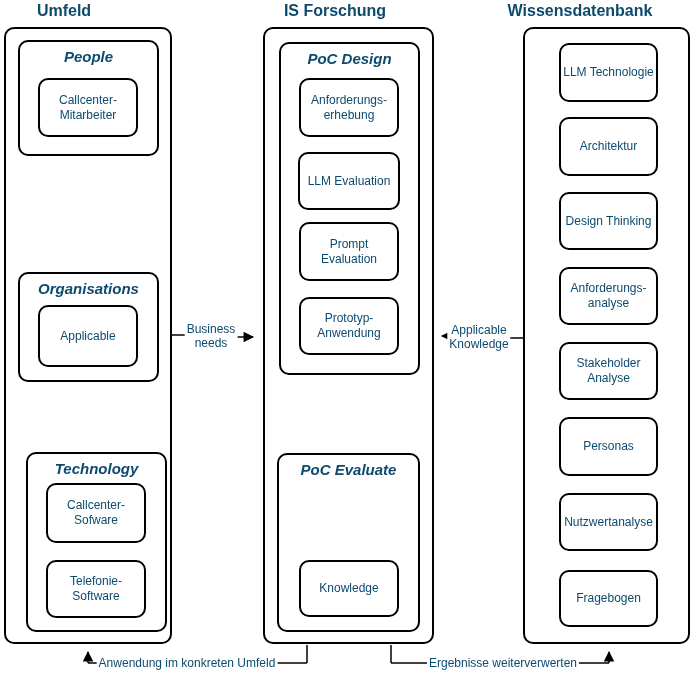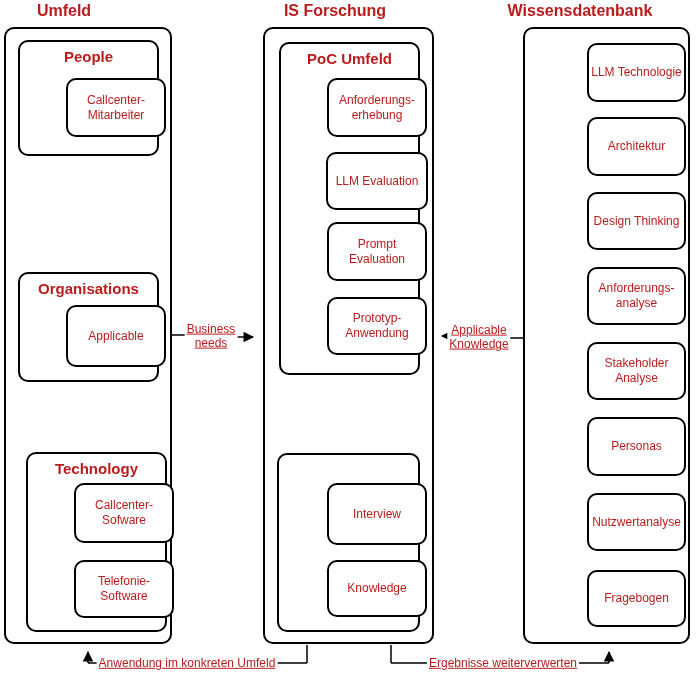--- a/index.html
+++ b/index.html
@@ -1,42 +1,43 @@
 <!DOCTYPE html>
 <html><head>
 <meta charset="utf-8">
 <style>
   html, body { margin:0; padding:0; background:#ffffff; }
   .canvas {
     position:relative; width:696px; height:675px; background:#ffffff;
-    color:#b91c1c; font-family:"Liberation Sans", sans-serif; overflow:hidden;
+    color:#0c4a6e; font-family:"Liberation Sans", sans-serif; overflow:hidden;
   }
   .col-title {
     position:absolute; top:2px; transform:translateX(-50%);
     font-size:16px; font-weight:bold; white-space:nowrap;
   }
   .outer-box, .section-box, .leaf {
     position:absolute; box-sizing:border-box; background:#ffffff;
     border:2px solid #000000;
   }
   .outer-box { border-radius:10px; }
   .section-box { border-radius:10px; }
   .section-title {
     text-align:center; font-weight:bold; font-size:15px; margin-top:6px;
     white-space:nowrap;
+    font-style:italic;
   }
   .leaf {
     border-radius:10px; display:flex; align-items:center; justify-content:center;
-    text-align:center; font-size:12px; line-height:1.25; white-space:pre-line;margin-left:28px;
+    text-align:center; font-size:12px; line-height:1.25; white-space:pre-line;
   }
   .connectors { position:absolute; left:0; top:0; }
   .conn-label {
     position:absolute; transform:translate(-50%,-50%);
     font-size:12px; line-height:1.2; text-align:center; white-space:pre-line;
-    background:#ffffff; padding:0 2px;text-decoration:underline;
+    background:#ffffff; padding:0 2px;
   }
 </style>
 </head>
 <body>
 
 <div class="canvas">
 
   <svg class="connectors" width="696" height="675" viewBox="0 0 696 675">
     <defs>
       <marker id="arrow" viewBox="0 0 10 10" refX="9" refY="5" markerWidth="9" markerHeight="7" orient="auto-start-reverse">
@@ -82,31 +83,31 @@
       <div class="section-title">Technology</div>
       <div class="leaf" style="left:18px;top:29px;width:100px;height:60px">Callcenter-
 Sofware</div>
       <div class="leaf" style="left:18px;top:106px;width:100px;height:58px">Telefonie-
 Software</div>
     </div>
   </div>
 
   <div class="outer-box" style="left:263px;top:27px;width:171px;height:617px">
     <div class="section-box" style="left:14px;top:13px;width:141px;height:333px">
-      <div class="section-title">PoC Umfeld</div>
+      <div class="section-title">PoC Design</div>
       <div class="leaf" style="left:18px;top:34px;width:100px;height:59px">Anforderungs-
 erhebung</div>
       <div class="leaf" style="left:17px;top:108px;width:102px;height:58px">LLM Evaluation</div>
       <div class="leaf" style="left:18px;top:178px;width:100px;height:59px">Prompt
 Evaluation</div>
       <div class="leaf" style="left:18px;top:253px;width:100px;height:58px">Prototyp-
 Anwendung</div>
     </div>
     <div class="section-box" style="left:12px;top:424px;width:143px;height:179px">
-      <div class="leaf" style="left:20px;top:28px;width:100px;height:62px">Interview</div>
+      <div class="section-title">PoC Evaluate</div>
       <div class="leaf" style="left:20px;top:105px;width:100px;height:57px">Knowledge</div>
     </div>
   </div>
 
   <div class="outer-box" style="left:523px;top:27px;width:167px;height:617px">
     <div class="leaf" style="left:34px;top:14px;width:99px;height:59px">LLM Technologie</div>
     <div class="leaf" style="left:34px;top:88px;width:99px;height:59px">Architektur</div>
     <div class="leaf" style="left:34px;top:163px;width:99px;height:58px">Design Thinking</div>
     <div class="leaf" style="left:34px;top:238px;width:99px;height:58px">Anforderungs-
 analyse</div>

